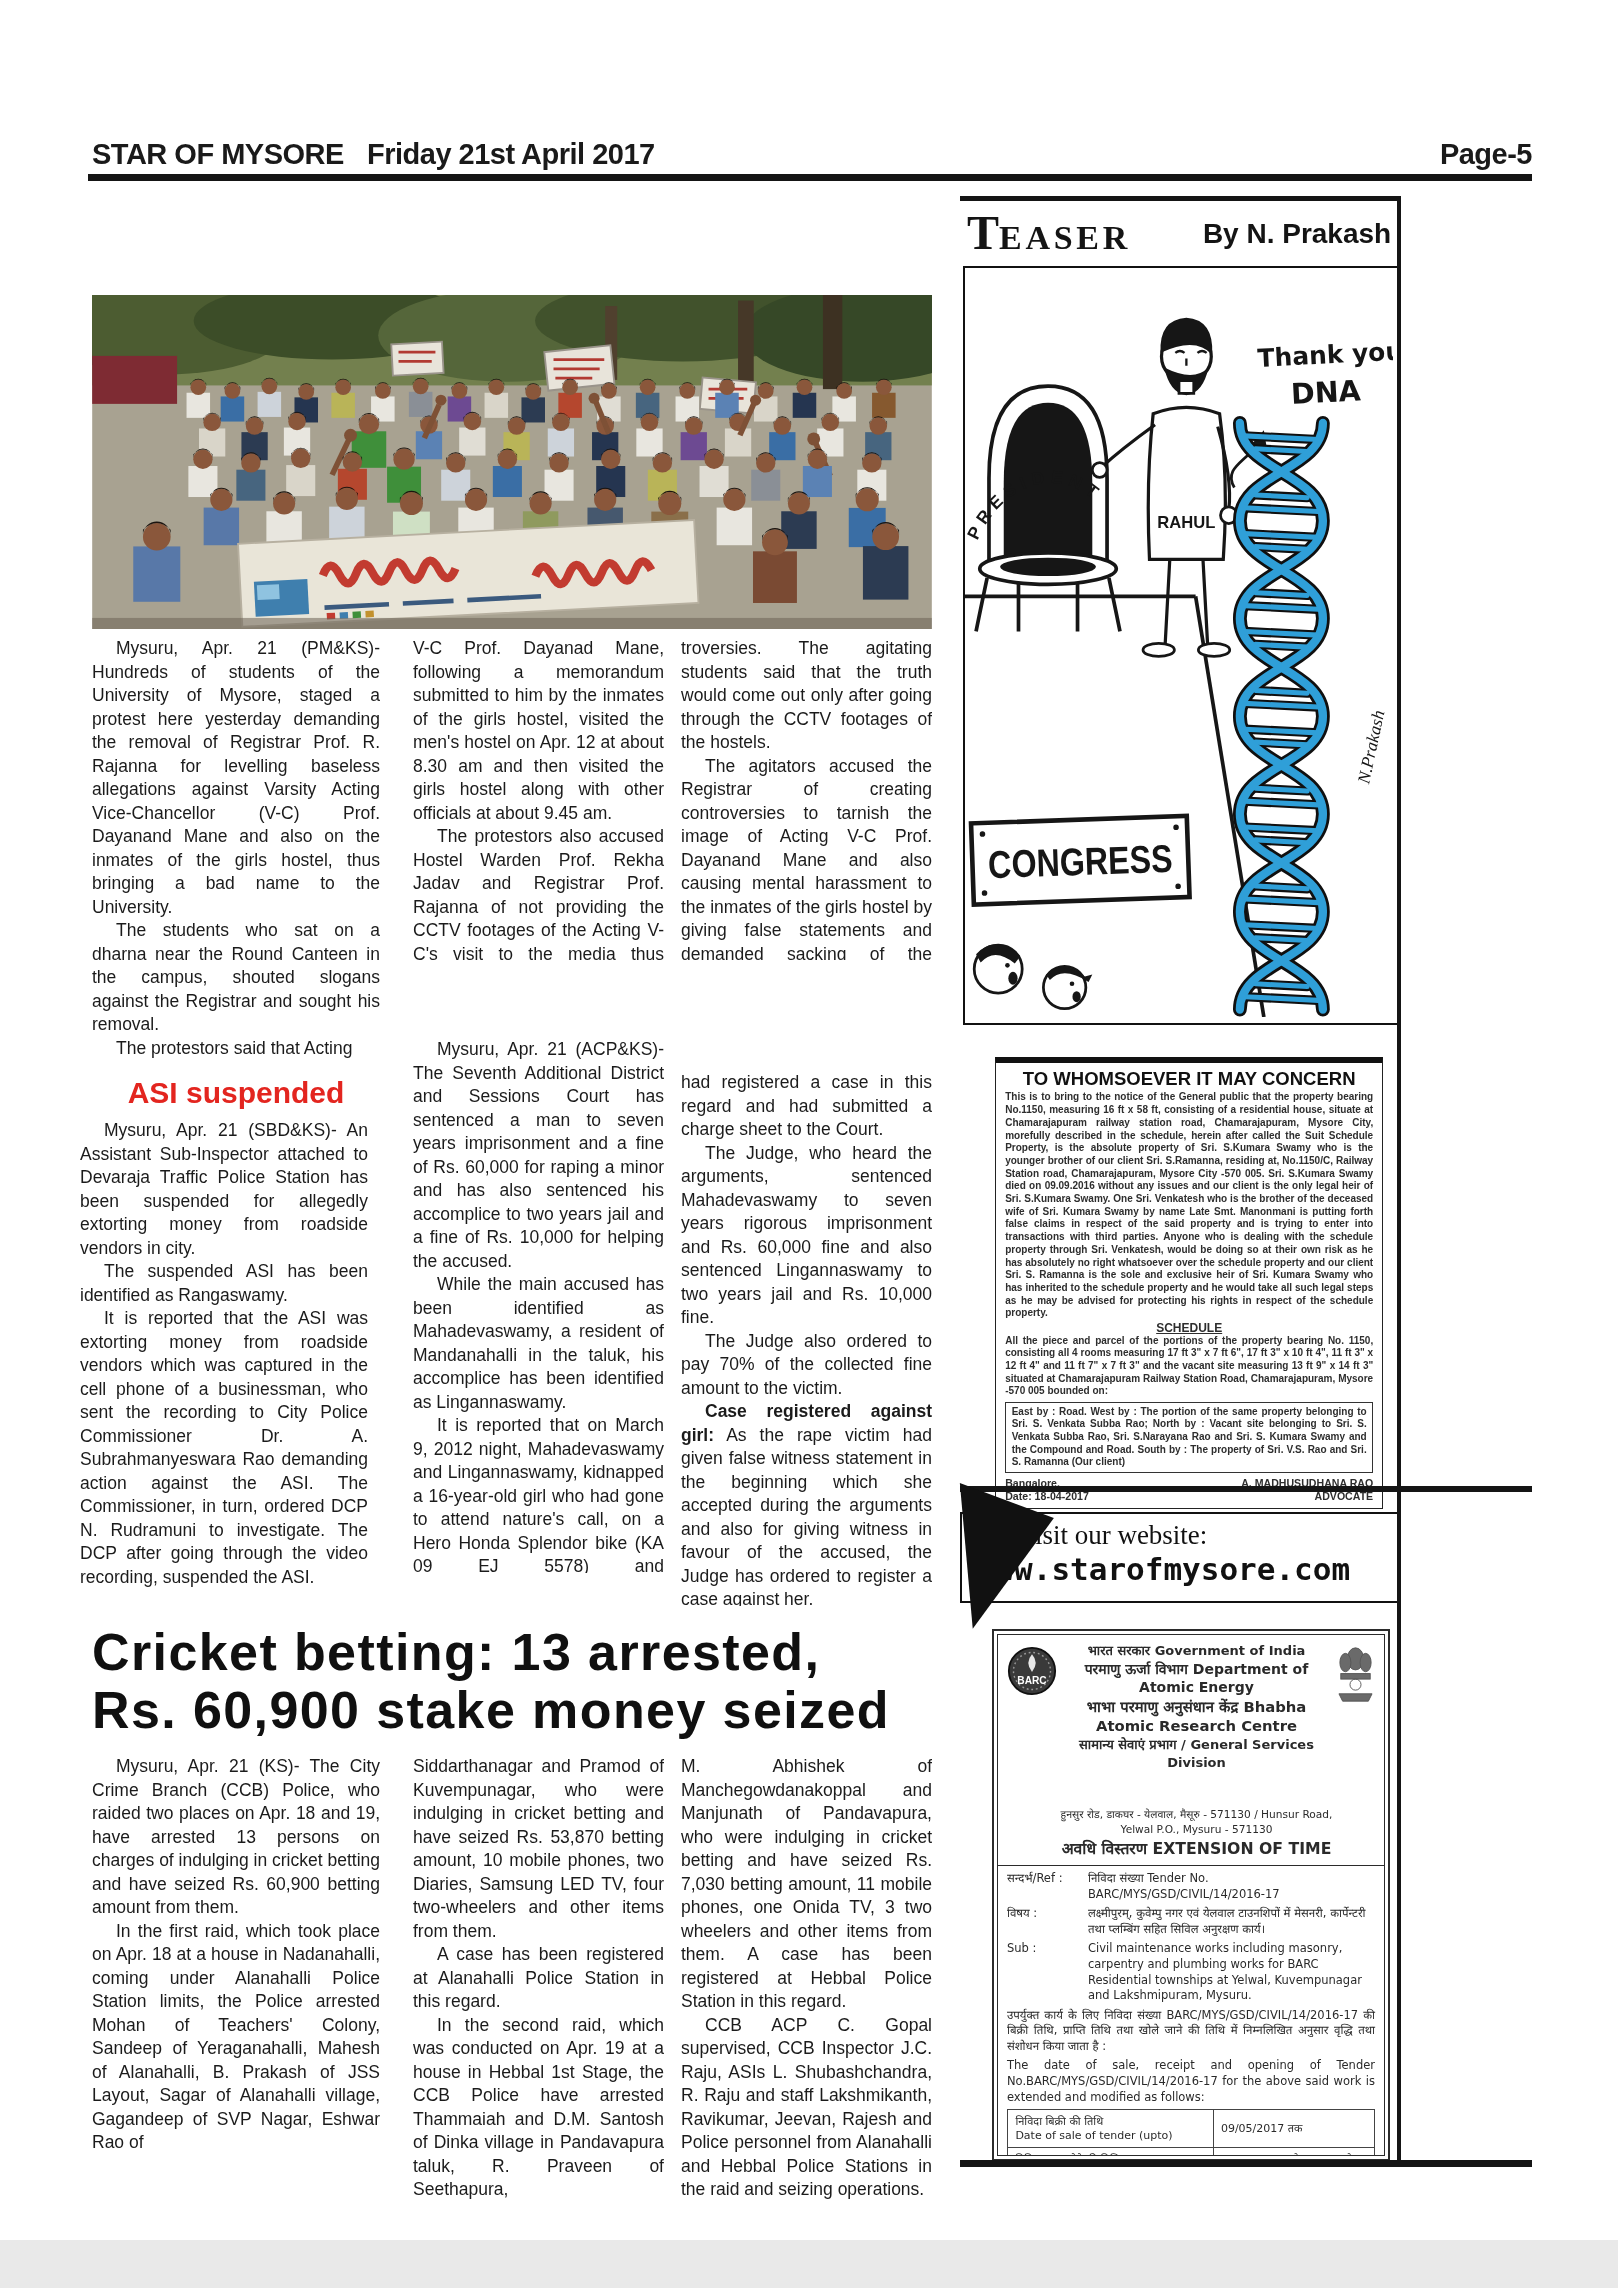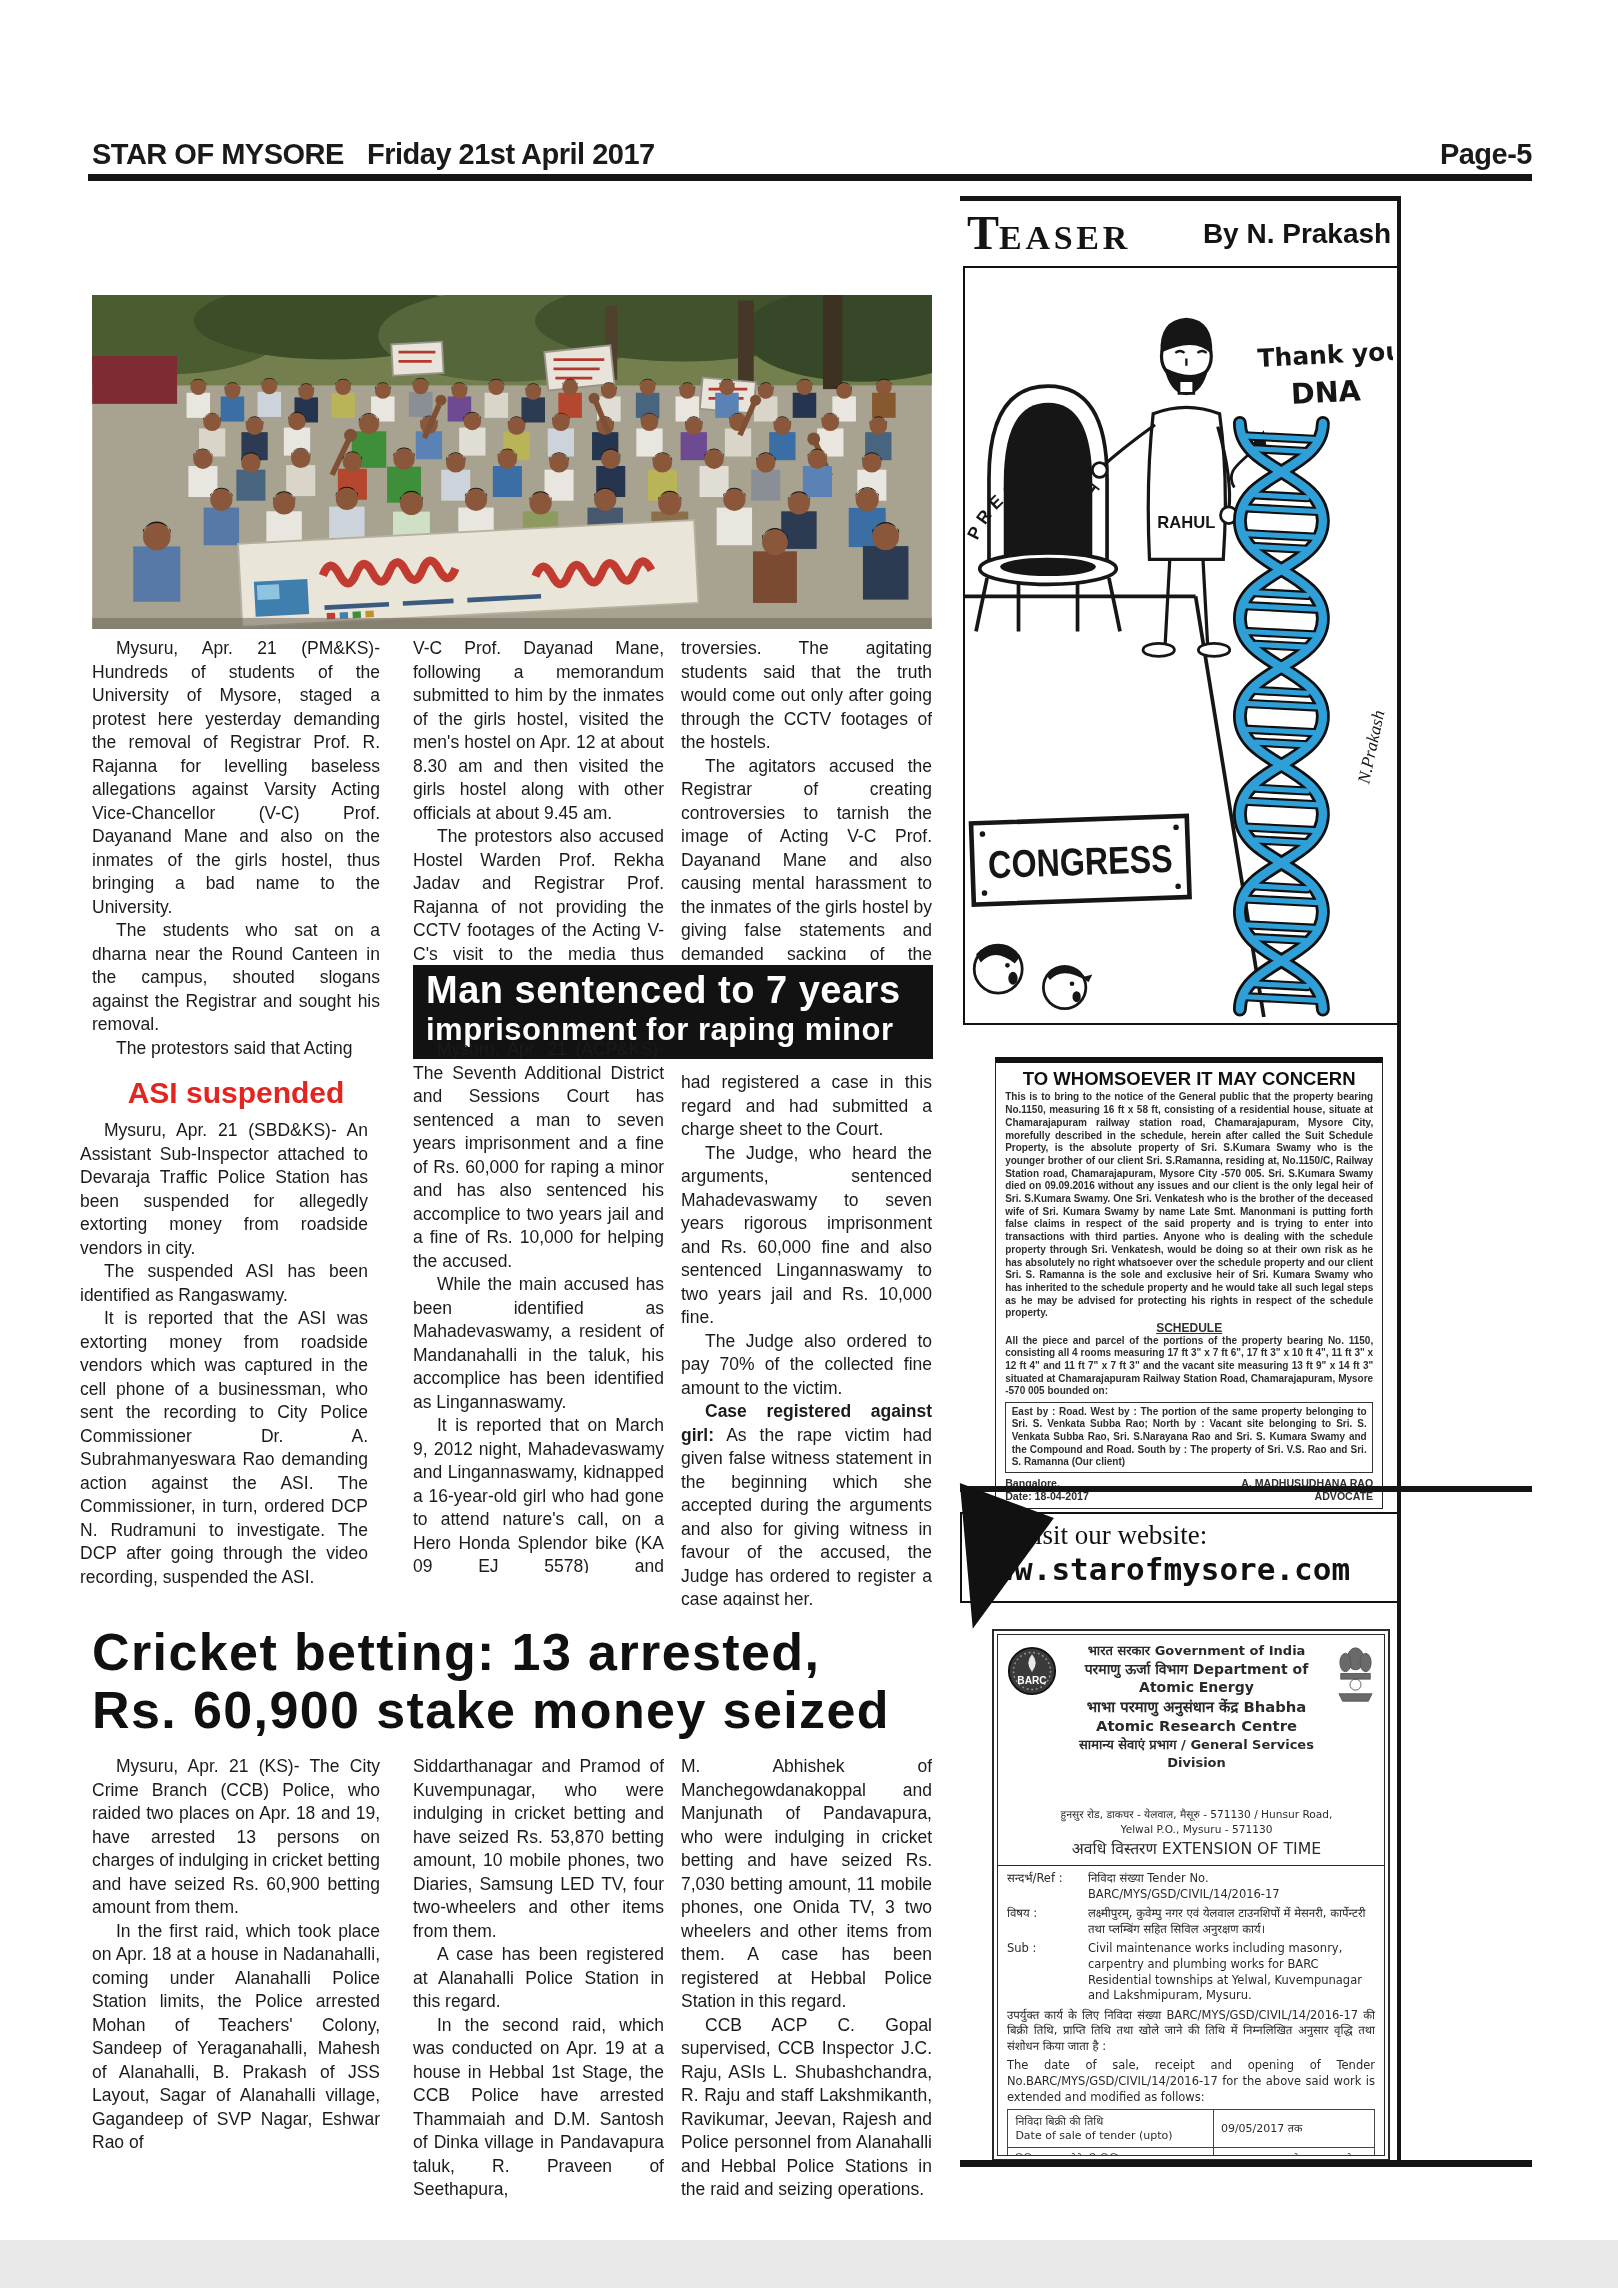--- a/index.html
+++ b/index.html
@@ -51,21 +51,21 @@
   .barc-outer{border:2.8px solid #2b2b2b;background:#fff;}
   .barc-inner{position:absolute;left:2.8px;top:2.8px;right:2.8px;bottom:2.8px;border:0.9px solid #2b2b2b;
               padding:7.4px 9.2px;font-family:"DejaVu Sans",sans-serif;color:#2a2a2a;overflow:hidden;}
   .barc-head{display:flex;align-items:flex-start;}
   .barc-head-center{flex:1;text-align:center;}
   .bh1{font-size:13px;font-weight:bold;line-height:17.5px;}
   .bh2{font-size:14px;font-weight:bold;line-height:18.5px;}
   .bh3{font-size:14.8px;font-weight:bold;line-height:19.4px;}
   .bh4{font-size:13px;font-weight:bold;line-height:18.5px;}
   .bh5{font-size:10.6px;line-height:15.7px;margin-top:34px;}
-  .bh6{font-size:15.7px;font-weight:normal;line-height:22px;}
+  .bh6{font-size:15.7px;font-weight:bold;line-height:22px;}
   .barc-sep{border-top:1.8px solid #2b2b2b;margin:4.6px -9.2px 5.5px -9.2px;}
   .barc-row{display:flex;font-size:11.5px;line-height:15.7px;margin-bottom:3.7px;}
   .barc-row .lbl{width:81px;flex:none;}
   .barc-row .val{flex:1;}
   .barc-para{font-size:11.5px;line-height:15.7px;margin-bottom:3.7px;text-align:justify;}
   .barc-table{width:100%;border-collapse:collapse;margin:3.7px 0 5.5px 0;}
   .barc-table td{border:0.9px solid #444;font-size:11px;line-height:14px;padding:4.6px 7.4px;vertical-align:middle;}
 </style>
 </head>
 <body>
@@ -415,24 +415,20 @@
 
   <div class="abs asi-head" style="left:92px;top:1076px;width:288px;color:#e3251f;">ASI suspended</div>
   <div class="abs news clip" style="left:80px;top:1119px;width:288px;height:485px;">
     <div>
         <p>Mysuru, Apr. 21 (SBD&amp;KS)- An Assistant Sub-Inspector attached to Devaraja Traffic Police Station has been suspended for allegedly extorting money from roadside vendors in city.</p>
         <p>The suspended ASI has been identified as Rangaswamy.</p>
         <p>It is reported that the ASI was extorting money from roadside vendors which was captured in the cell phone of a businessman, who sent the recording to City Police Commissioner Dr. A. Subrahmanyeswara Rao demanding action against the ASI. The Commissioner, in turn, ordered DCP N. Rudramuni to investigate. The DCP after going through the video recording, suspended the ASI.</p>
       </div>
   </div>
 
-  <div class="abs court-box" style="left:413px;top:965px;width:520px;height:94px;">
-    <div class="l1">Man sentenced to 7 years</div>
-    <div class="l2">imprisonment for raping minor</div>
-  </div>
   <div class="abs news clip" style="left:413px;top:1010px;width:251px;height:535px;margin-top:28px;">
     <div>
         <p>Mysuru, Apr. 21 (ACP&amp;KS)- The Seventh Additional District and Sessions Court has sentenced a man to seven years imprisonment and a fine of Rs. 60,000 for raping a minor and has also sentenced his accomplice to two years jail and a fine of Rs. 10,000 for helping the accused.</p>
         <p>While the main accused has been identified as Mahadevaswamy, a resident of Mandanahalli in the taluk, his accomplice has been identified as Lingannaswamy.</p>
         <p>It is reported that on March 9, 2012 night, Mahadevaswamy and Lingannaswamy, kidnapped a 16-year-old girl who had gone to attend nature's call, on a Hero Honda Splendor bike (KA 09 EJ 5578) and Mahadevaswamy had raped her. Jayapura Police, who</p>
       </div>
   </div>
   <div class="abs news clip" style="left:681px;top:1071px;width:251px;height:535px;">
     <div class="cont">had registered a case in this regard and had submitted a charge sheet to the Court.</div>
     <div>

